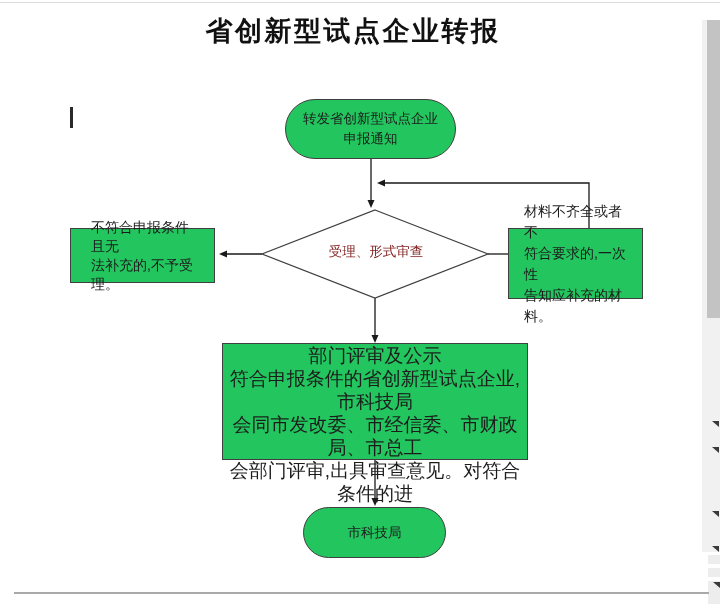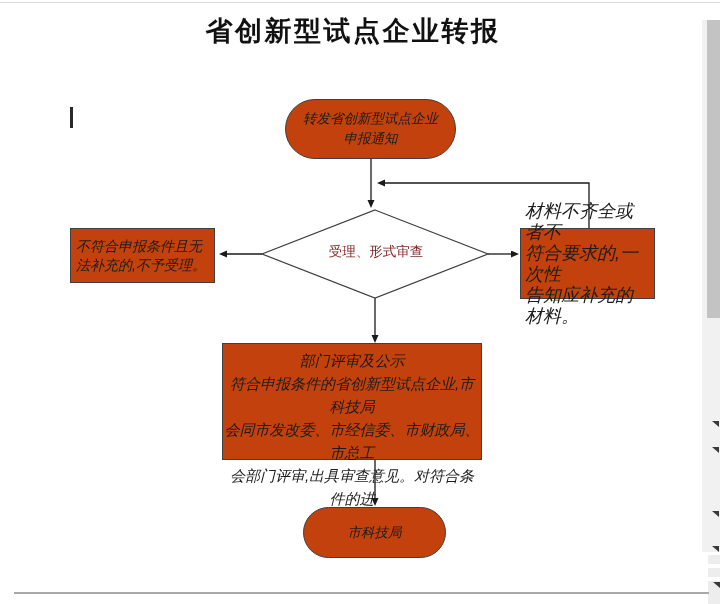--- a/index.html
+++ b/index.html
@@ -14,47 +14,47 @@
   
   #page-title{
     left:0;top:13px;width:706px;text-align:center;
     font-family:"Liberation Serif","DejaVu Serif",serif;
     font-weight:bold;font-size:27px;letter-spacing:2.5px;color:#111;
   }
   
   #connectors{left:0;top:0;width:720px;height:604px;z-index:1;pointer-events:none;}
   
   .node{
-    z-index:2;background:#c2410c;border:1.5px solid var(--node_border,#3f3f3f);
+    z-index:2;background:#22c55e;border:1.5px solid var(--node_border,#3f3f3f);
     box-sizing:border-box;color:#1c1c1c;
-    display:flex;align-items:center;justify-content:center;font-style:italic;
+    display:flex;align-items:center;justify-content:center;
   }
   .pre{white-space:pre-line;}
   #node-start{
     left:285px;top:99px;width:171px;height:60px;border-radius:30px;
     font-size:13.5px;line-height:20px;text-align:center;
   }
   #node-decision-label{
     left:300px;top:243px;width:152px;text-align:center;
     font-size:13.5px;color:#7f1d1d;z-index:2;
   }
   #node-reject{
     left:70px;top:228px;width:145px;height:55px;border-width:1.2px;
     font-size:14px;line-height:19px;text-align:left;
-    justify-content:flex-start;align-items:center;padding:2px 5px;
+    justify-content:flex-start;align-items:center;padding:2px 20px;
   }
   #node-supplement{
-    left:520px;top:228px;width:135px;height:71px;border-width:1.2px;
-    font-size:18px;line-height:21px;text-align:left;
-    justify-content:flex-start;align-items:center;padding:2px 4px;
+    left:508px;top:228px;width:135px;height:71px;border-width:1.2px;
+    font-size:14px;line-height:21px;text-align:left;
+    justify-content:flex-start;align-items:center;padding:2px 15px;
   }
   #node-review{
-    left:222px;top:343px;width:260px;height:117px;border-width:1.2px;
+    left:222px;top:343px;width:306px;height:117px;border-width:1.2px;
     flex-direction:column;justify-content:flex-start;
-    font-size:15px;line-height:23px;text-align:center;padding-top:5px;
+    font-size:19px;line-height:23px;text-align:center;
   }
   #node-end{
     left:303px;top:507px;width:143px;height:51px;border-radius:26px;
     font-size:13.5px;text-align:center;
   }
   
   #text-caret{left:70px;top:107px;width:3px;height:21px;background:#2a2a2a;}
   
   #scroll-track{left:702px;top:20px;width:18px;height:532px;background:var(--scrollbar_track,#f1f1f1);z-index:0;}
   #scroll-thumb{left:707px;top:20px;width:13px;height:298px;background:var(--scrollbar_thumb,#c3c3c3);z-index:1;}

